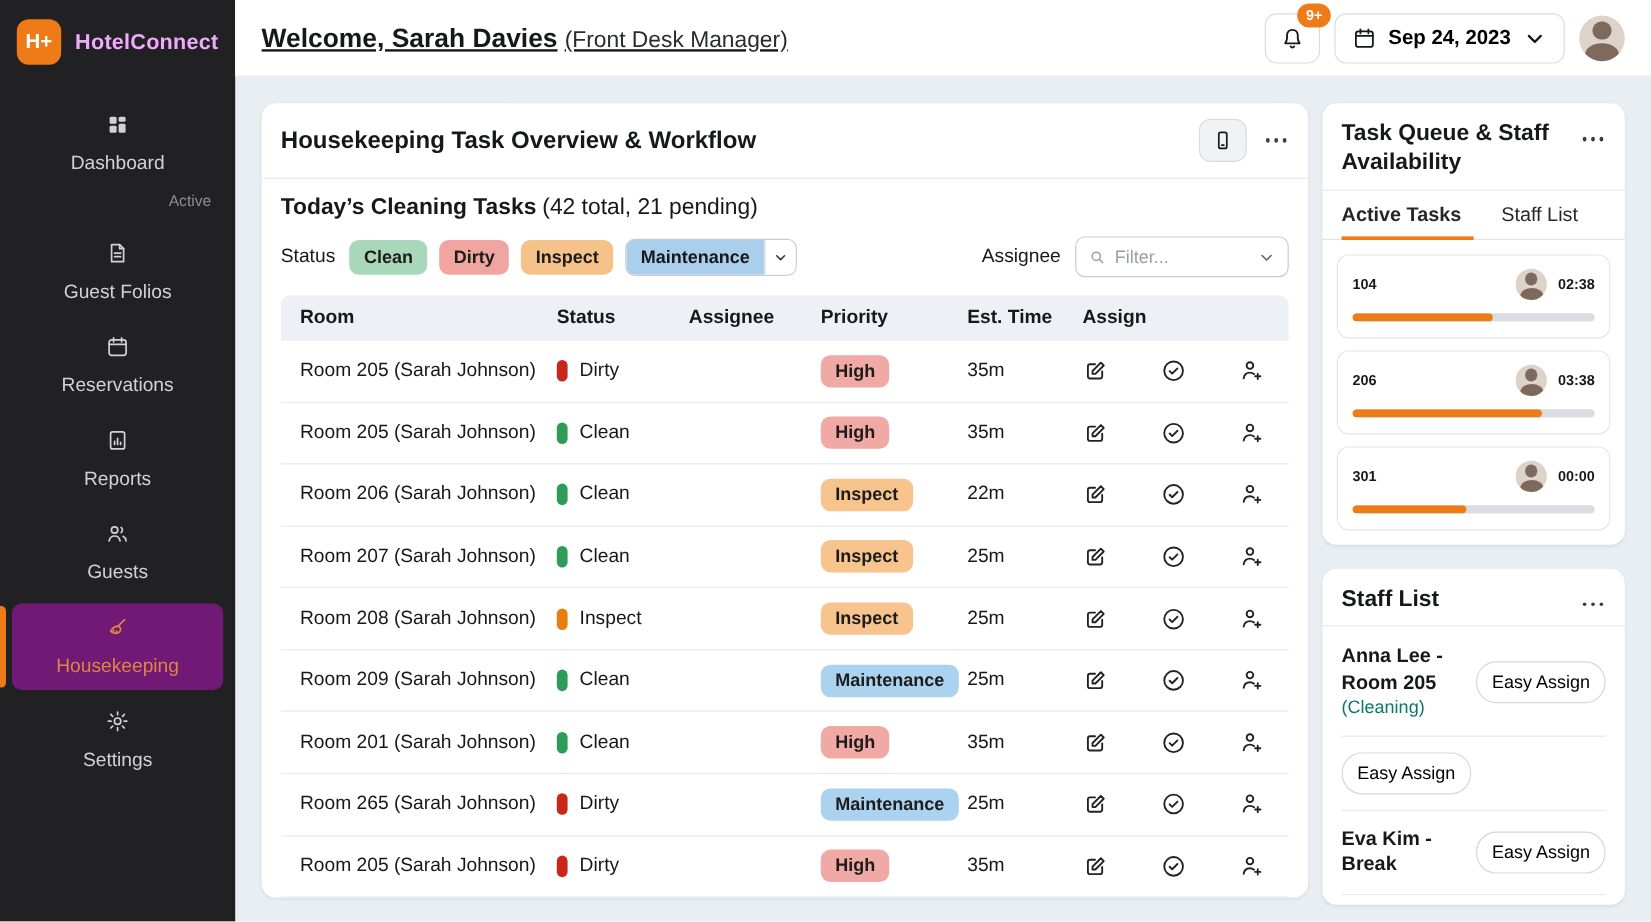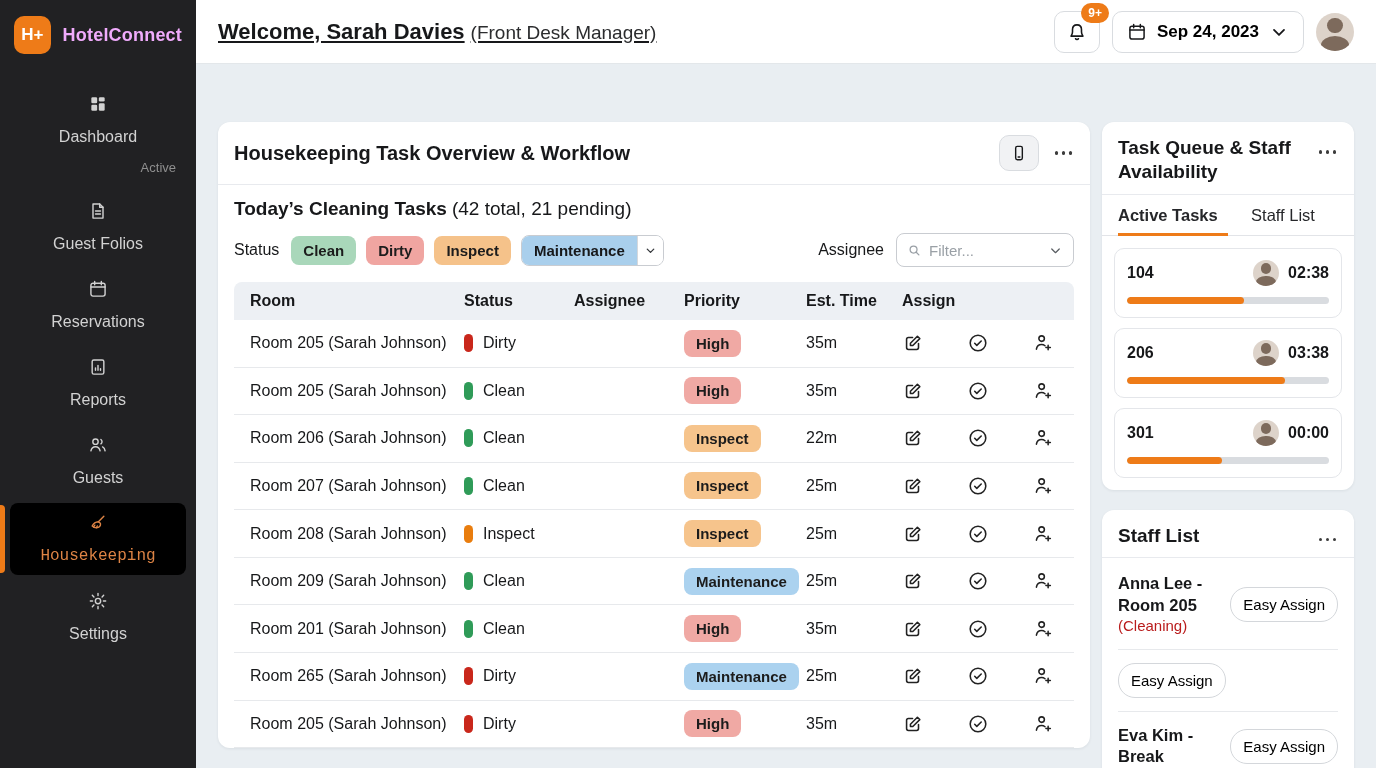--- a/index.html
+++ b/index.html
@@ -8,21 +8,21 @@
 
   
   .sidebar { width:196px; min-width:196px; height:100%; background:#212123; color:#d4d4d4; display:flex; flex-direction:column; }
   .logo-row { display:flex; align-items:center; gap:12px; padding:16px 14px 30px; }
   .logo-badge { width:38px; height:38px; background:#ee7b18; border-radius:10px; color:#fff; font-weight:bold; font-size:17px; display:flex; align-items:center; justify-content:center; }
   .app-name { color:#f0abfc; font-size:18px; font-weight:bold; letter-spacing:.2px; }
   .nav { display:flex; flex-direction:column; gap:6px; padding:0 10px; }
   .nav-item { position:relative; display:flex; align-items:center; gap:14px; padding:10px 10px; border-radius:8px; font-size:16px; color:#d2d2d2; cursor:pointer;flex-direction:column; }
   .nav-item svg { width:20px; height:20px; flex:0 0 auto; }
   .nav-item .badge { margin-left:auto; font-size:13px; color:#8f8f8f; }
-  .nav-item.active { background:#000000; color:#de8445;font-family:Liberation Mono, monospace; }
+  .nav-item.active { background:#701a75; color:#de8445; }
   .nav-item.active::before { content:""; position:absolute; left:-10px; top:2px; bottom:2px; width:5px; background:#ee7b18; border-radius:0 4px 4px 0; }
 
   
   .maincol { flex:1; display:flex; flex-direction:column; height:100%; }
 
   .topbar { height:64px; min-height:64px; background:#fff; border-bottom:1px solid #e3e7ea; display:flex; align-items:center; padding:0 22px; }
   .welcome { font-size:22px;text-decoration:underline; }
   .welcome b { font-weight:bold; }
   .welcome .role { font-weight:normal; color:#2b2c2e; font-size:19px; margin-left:6px; }
   .top-right { margin-left:auto; display:flex; align-items:center; gap:12px; }
@@ -31,21 +31,21 @@
   .notif-badge { position:absolute; top:-9px; right:-10px; background:#ee7b18; color:#fff; font-size:12px; font-weight:bold; padding:3px 7px; border-radius:11px; }
   .date-btn { height:42px; background:#fff; border:1px solid #d9dce0; border-radius:10px; display:flex; align-items:center; gap:10px; padding:0 14px; font-size:17px; font-weight:bold; cursor:pointer; }
   .date-btn svg { width:20px; height:20px; }
   .avatar { position:relative; border-radius:50%; background:#ddd3ca; overflow:hidden; flex:0 0 auto; }
   .avatar::before { content:""; position:absolute; width:40%; height:40%; left:30%; top:14%; border-radius:50%; background:#7d6a5c; }
   .avatar::after { content:""; position:absolute; width:74%; height:48%; left:13%; top:62%; border-radius:50% 50% 0 0; background:#7d6a5c; }
   .av-38 { width:38px; height:38px; }
   .av-30 { width:30px; height:30px; }
   .av-26 { width:26px; height:26px; }
 
-  .content { flex:1; display:flex; gap:12px; padding:22px 22px 20px; overflow:hidden;margin-top:36px; }
+  .content { flex:1; display:flex; gap:12px; padding:22px 22px 20px; overflow:hidden; }
 
   
   .main-card { flex:1; background:#fff; border-radius:12px; box-shadow:0 1px 3px rgba(16,24,40,.07); display:flex; flex-direction:column; overflow:hidden; }
   .card-head { display:flex; align-items:center; justify-content:space-between; padding:13px 16px; border-bottom:1px solid #e8eaee; }
   .card-title { font-size:20px; font-weight:bold; }
   .head-tools { display:flex; align-items:center; gap:14px; }
   .phone-btn { width:40px; height:36px; border:1px solid #d9dce0; background:#f1f2f4; border-radius:10px; display:flex; align-items:center; justify-content:center; cursor:pointer; }
   .phone-btn svg { width:20px; height:20px; }
   .dots { display:flex; gap:3.5px; padding:6px 2px; cursor:pointer; }
   .dots i { width:3.5px; height:3.5px; border-radius:50%; background:#3c3c3c; }
@@ -82,29 +82,29 @@
   
   .rightcol { width:252px; min-width:252px; display:flex; flex-direction:column; gap:20px; }
   .side-card { background:#fff; border-radius:12px; box-shadow:0 1px 3px rgba(16,24,40,.07); }
   .side-head { display:flex; align-items:flex-start; justify-content:space-between; padding:14px 16px 10px; border-bottom:1px solid #e8eaee; }
   .side-title { font-size:19px; font-weight:bold; line-height:1.25; max-width:180px; }
   .tabs { display:flex; border-bottom:1px solid #e2e4e8; padding:0 16px; }
   .tab { flex:1; padding:11px 0 8px; font-size:16.5px; cursor:pointer; text-align:center; color:#26272a; }
   .tab.active { font-weight:bold; text-align:left; border-bottom:3px solid #ee7b18; margin-bottom:-1px; }
   .task-list { padding:12px; display:flex; flex-direction:column; gap:10px; }
   .task-item { border:1px solid #e4e6ea; border-radius:10px; padding:11px 12px 13px; }
-  .task-top { display:flex; align-items:center; font-size:16px; font-weight:bold; }
+  .task-top { display:flex; align-items:center; font-size:12px; font-weight:bold; }
   .task-top .avatar { margin-left:auto; margin-right:9px; }
   .progress { height:7px; background:#d9dce0; border-radius:4px; margin-top:11px; overflow:hidden; }
   .progress i { display:block; height:100%; background:#ee7b18; border-radius:4px; }
 
   .staff-list { padding:2px 16px 8px; }
   .staff-item { display:flex; align-items:center; justify-content:space-between; gap:8px; padding:13px 0; border-bottom:1px solid #e7e9ec; }
   .staff-name { font-size:16.5px; font-weight:bold; line-height:1.3; flex:1; }
-  .staff-note { display:block; font-size:15px; font-weight:normal; color:#b91c1c; }
+  .staff-note { display:block; font-size:15px; font-weight:normal; color:#0f766e; }
   .assign-btn { border:1px solid #d4d7db; background:#fff; border-radius:17px; padding:8px 12px; font-size:15px; font-family:inherit; cursor:pointer; white-space:nowrap; }
 </style>
 </head>
 <body>
 
 <aside class="sidebar">
   <div class="logo-row">
     <div class="logo-badge">H+</div>
     <div class="app-name">HotelConnect</div>
   </div>

